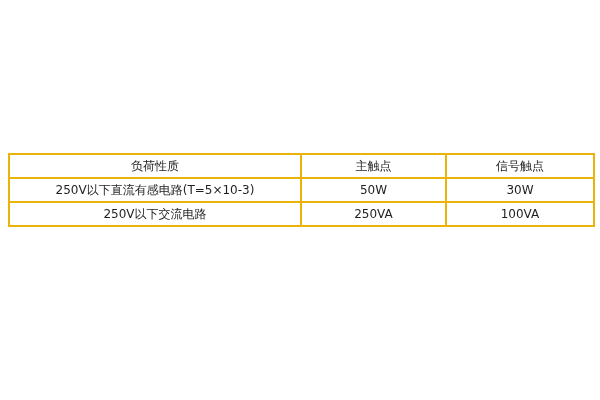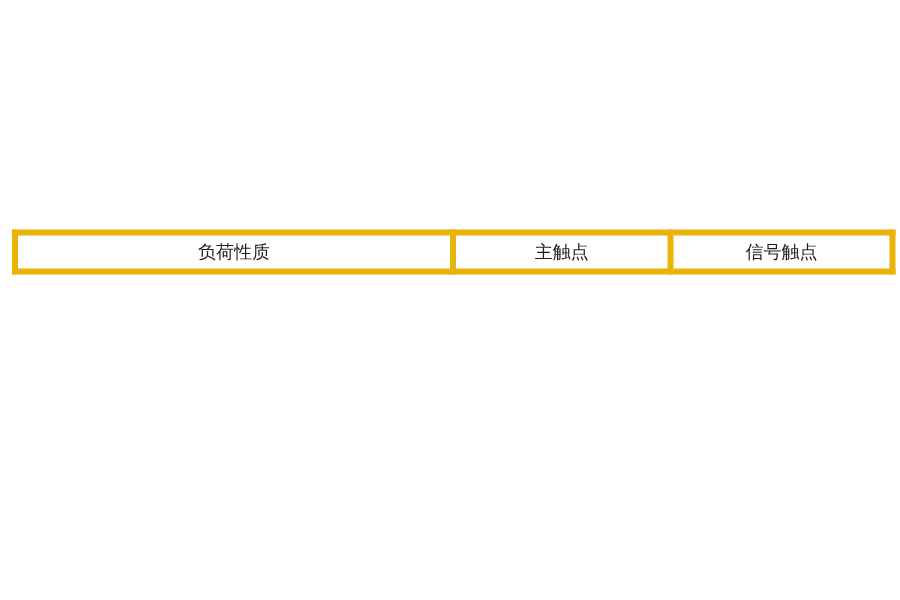--- a/index.html
+++ b/index.html
@@ -17,21 +17,21 @@
   .spec-table {
     position: absolute;
     left: 8px;
     top: 153px;
     width: 585px;
     border-collapse: collapse;
     table-layout: fixed;
   }
   .spec-table th,
   .spec-table td {
-    border: 4px solid #eab308;
+    border: 2px solid #eab308;
     height: 22px;
     padding: 0 4px;
     text-align: center;
     vertical-align: middle;
     font-size: 12px;
     font-weight: 400;
     color: #1f1f1f;
     line-height: 1;
     white-space: nowrap;
     overflow: hidden;
@@ -50,14 +50,24 @@
     <col class="col-signal">
   </colgroup>
   <thead>
     <tr>
       <th>负荷性质</th>
       <th>主触点</th>
       <th>信号触点</th>
     </tr>
   </thead>
   <tbody>
+    <tr>
+      <td>250V以下直流有感电路(T=5×10-3)</td>
+      <td>50W</td>
+      <td>30W</td>
+    </tr>
+    <tr>
+      <td>250V以下交流电路</td>
+      <td>250VA</td>
+      <td>100VA</td>
+    </tr>
   </tbody>
 </table>
 
 </body></html>

